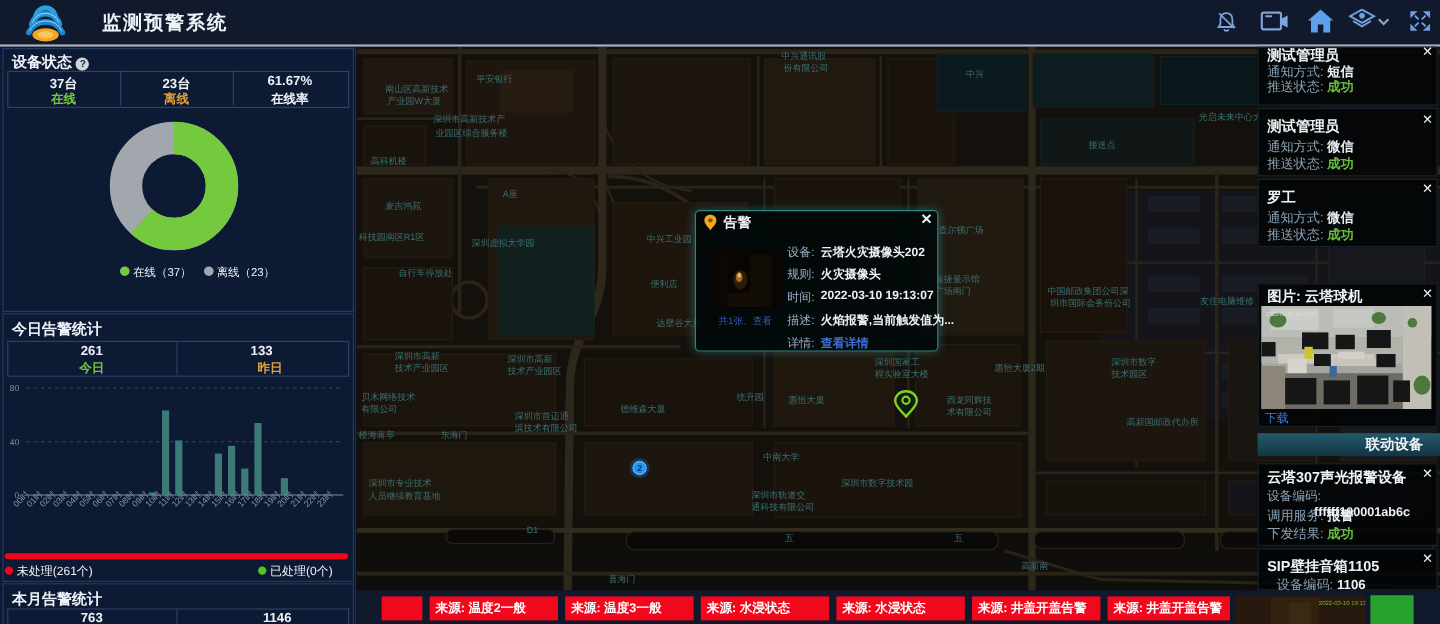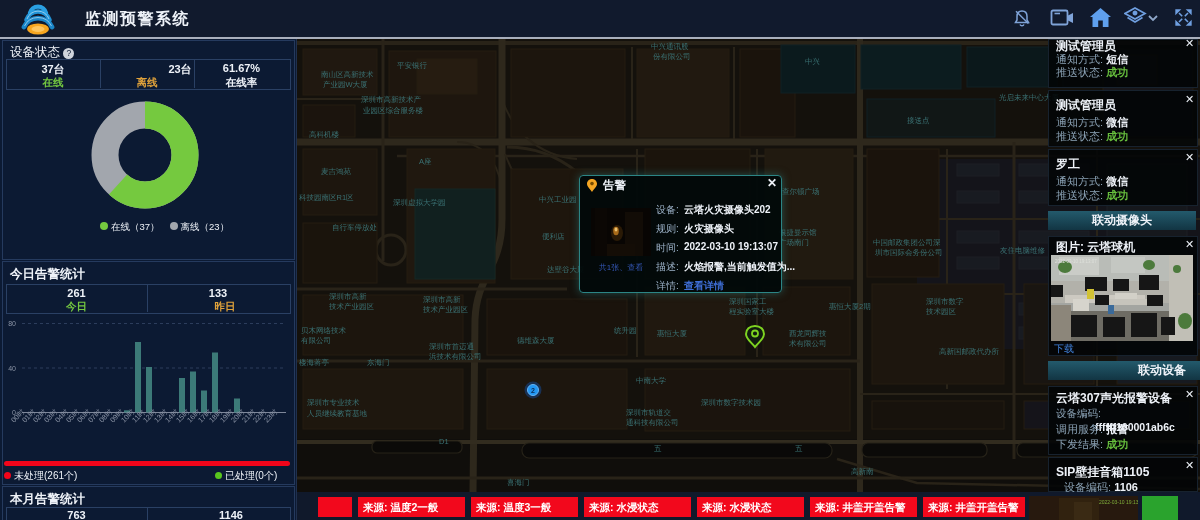--- a/index.html
+++ b/index.html
@@ -67,30 +67,30 @@
 <path d="M1 18 L1 12 L7 18 Z" transform="translate(0.3,-0.3)"></path>
 <path d="M18 18 L18 12 L12 18 Z" transform="translate(-0.3,-0.3)"></path>
 <path d="M5 5 L8.2 8.2 M14 5 L10.8 8.2 M5 14 L8.2 10.8 M14 14 L10.8 10.8" stroke="#6f9fe0" stroke-width="1.6"></path>
 </svg>
 </div>
 
 <div class="abs" style="left:0;top:39px;width:296px;height:481px;background:#0c1a33;border-right:1px solid #20304e;"></div>
 
 <div class="abs" style="left:2px;top:40px;width:291px;height:218px;border:1px solid #253a5e;background:#0c1a33;"></div>
 
-<div class="abs wt" style="left:10px;top:44px;font-size:12.5px;font-weight:normal;">设备状态 <span style="display:inline-block;width:11px;height:11px;line-height:11px;border-radius:50%;background:#cfd4dc;color:#0c1a33;font-size:8.5px;text-align:center;vertical-align:0.5px;">?</span></div>
+<div class="abs wt" style="left:10px;top:44px;font-size:12.5px;font-weight:bold;">设备状态 <span style="display:inline-block;width:11px;height:11px;line-height:11px;border-radius:50%;background:#cfd4dc;color:#0c1a33;font-size:8.5px;text-align:center;vertical-align:0.5px;">?</span></div>
 
 <div class="abs" style="left:6px;top:59px;width:283px;height:29px;border:1px solid #2a4064;"></div>
 <div class="abs" style="left:100px;top:59px;width:1px;height:29px;background:#2a4064;"></div>
 <div class="abs" style="left:194px;top:59px;width:1px;height:29px;background:#2a4064;"></div>
 
 <div class="abs wt" style="left:6px;top:62px;width:94px;text-align:center;font-size:11px;font-weight:bold;">37台</div>
 <div class="abs" style="left:6px;top:76px;width:94px;text-align:center;font-size:10.5px;font-weight:bold;color:#74c840;">在线</div>
 
-<div class="abs wt" style="left:100px;top:62px;width:94px;text-align:center;font-size:11px;font-weight:bold;padding-left:33px;">23台</div>
+<div class="abs wt" style="left:100px;top:62px;width:94px;text-align:center;font-size:11px;font-weight:bold;">23台</div>
 <div class="abs" style="left:100px;top:76px;width:94px;text-align:center;font-size:10.5px;font-weight:bold;color:#e0a23b;">离线</div>
 
 <div class="abs wt" style="left:194px;top:62px;width:95px;text-align:center;font-size:11px;font-weight:bold;">61.67%</div>
 <div class="abs wt" style="left:194px;top:76px;width:95px;text-align:center;font-size:10.5px;font-weight:bold;">在线率</div>
 
 <div class="abs" style="left:91px;top:101px;">
 <svg width="108" height="108" viewBox="0 0 108 108">
 <circle cx="54" cy="54" r="40" fill="none" stroke="#a2a6ad" stroke-width="27"></circle>
 <circle cx="54" cy="54" r="40" fill="none" stroke="#75c93f" stroke-width="27" stroke-dasharray="155 96.3" transform="rotate(-90 54 54)"></circle>
 </svg>
@@ -409,21 +409,20 @@
 <div class="abs wt" style="left:1185px;top:93px;font-size:11px;">✕</div>
 <div class="abs" style="left:1056px;top:115px;font-size:11px;color:#8ba2b5;">通知方式: <span class="wt" style="font-weight:bold;">微信</span></div>
 <div class="abs" style="left:1056px;top:129px;font-size:11px;color:#8ba2b5;">推送状态: <span style="color:#67bf3d;font-weight:bold;">成功</span></div>
 
 <div class="abs" style="left:1048px;top:149px;width:148px;height:55px;background:rgba(2,4,6,0.88);border:1px solid #17222e;"></div>
 <div class="abs wt" style="left:1056px;top:156px;font-size:12px;font-weight:bold;">罗工</div>
 <div class="abs wt" style="left:1185px;top:151px;font-size:11px;">✕</div>
 <div class="abs" style="left:1056px;top:174px;font-size:11px;color:#8ba2b5;">通知方式: <span class="wt" style="font-weight:bold;">微信</span></div>
 <div class="abs" style="left:1056px;top:188px;font-size:11px;color:#8ba2b5;">推送状态: <span style="color:#67bf3d;font-weight:bold;">成功</span></div>
 
-<div class="abs wt" style="left:1048px;top:211px;width:148px;height:19px;line-height:19px;text-align:center;font-size:12px;font-weight:bold;background:linear-gradient(#235a6c,#123543);">联动摄像头</div>
 
 <div class="abs" style="left:1048px;top:236px;width:148px;height:118px;background:rgba(2,4,6,0.88);border:1px solid #17222e;"></div>
 <div class="abs wt" style="left:1056px;top:239px;font-size:12px;font-weight:bold;">图片: 云塔球机</div>
 <div class="abs wt" style="left:1185px;top:238px;font-size:11px;">✕</div>
 
 <div class="abs" style="left:1051px;top:255px;width:142px;height:86px;overflow:hidden;">
 <svg width="142" height="86" viewBox="0 0 142 86">
 <rect width="142" height="86" fill="#a3a5a1"></rect>
 <rect x="0" y="0" width="142" height="26" fill="#b9bcb7"></rect>
 <rect x="8" y="2" width="40" height="18" fill="#caccc7"></rect>

